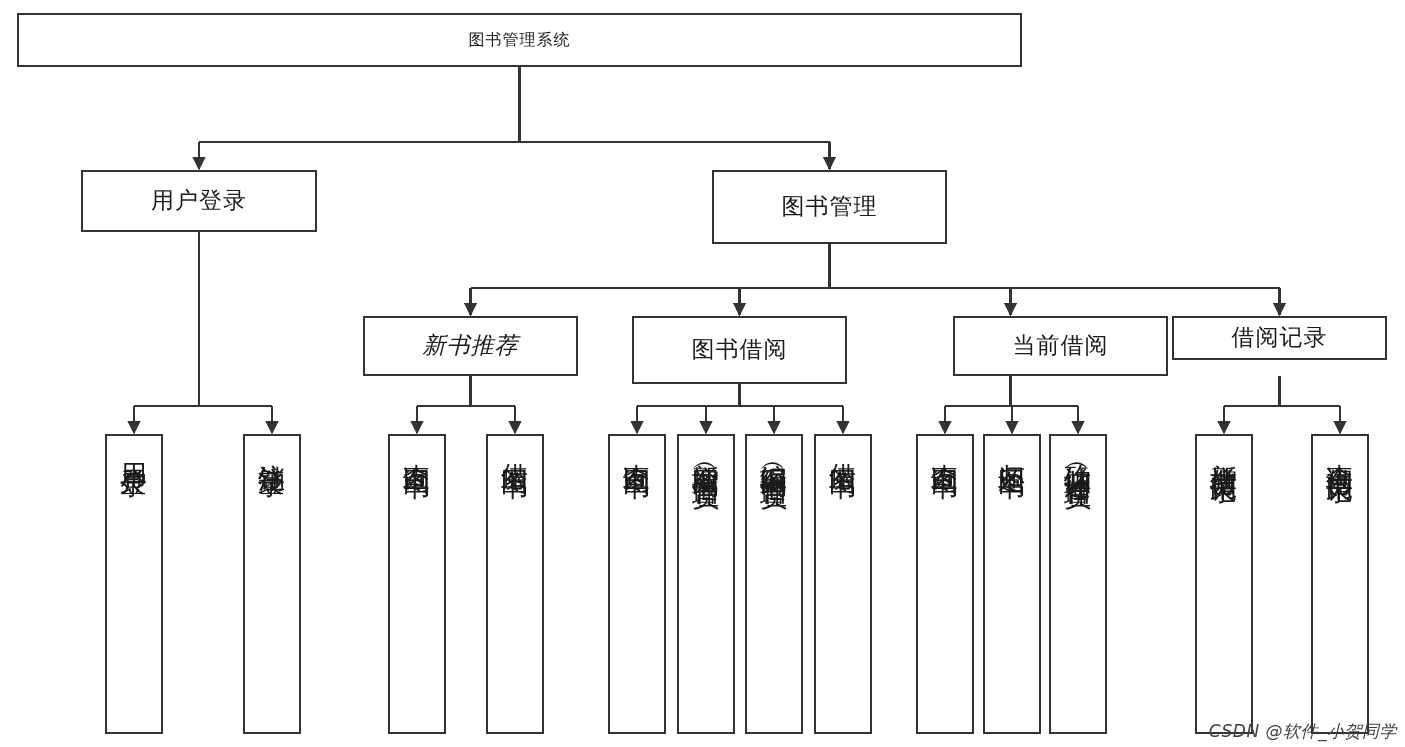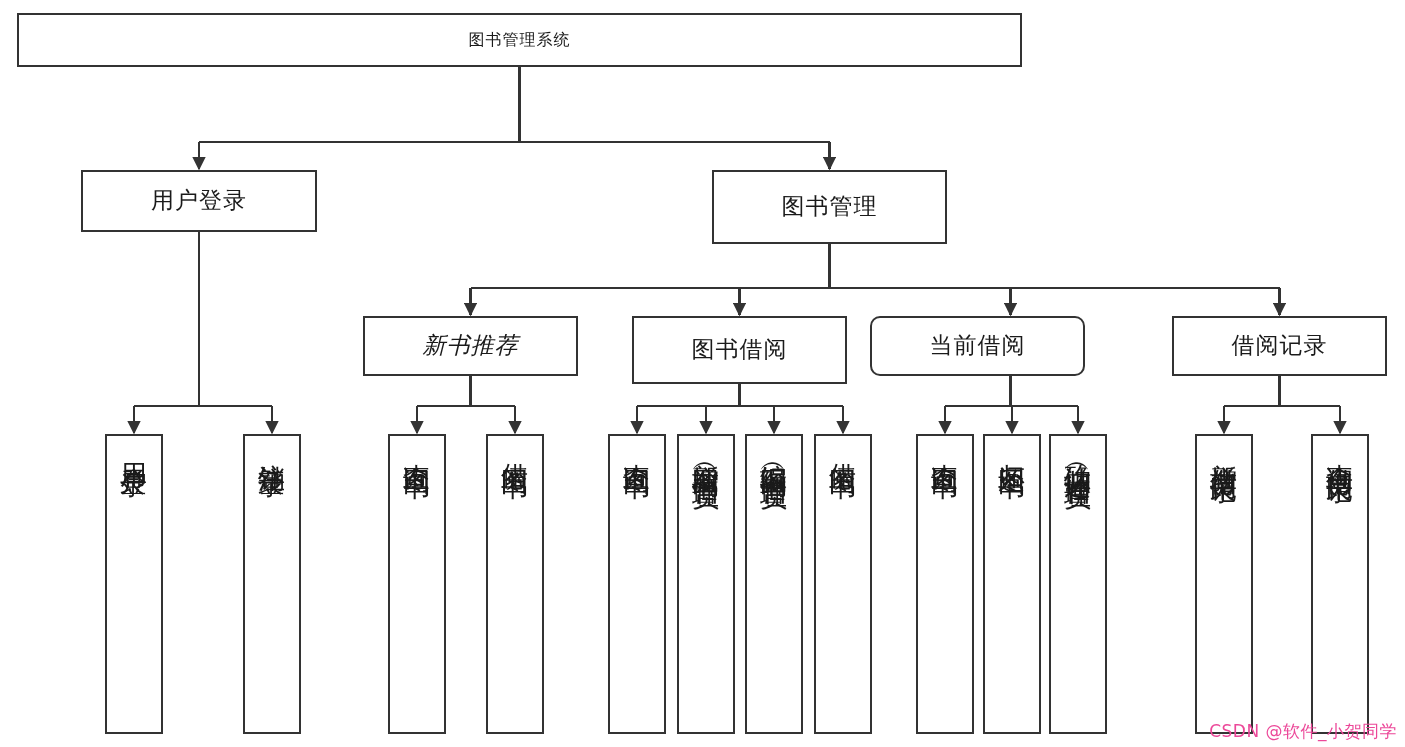--- a/index.html
+++ b/index.html
@@ -51,24 +51,25 @@
     writing-mode:vertical-rl;
     text-orientation:upright;
     font-size:27px;
     letter-spacing:3px;
     line-height:1;
   }
   .watermark{
     position:absolute;
     right:8px;bottom:4px;
     font-size:17px;
-    color:#ec4899;
+    color:#404040;
     letter-spacing:0.5px;
     z-index:3;
     white-space:nowrap;
+    font-style:italic;
   }
 </style>
 </head>
 <body>
 
 <div id="diagram">
   <svg id="wires" viewBox="0 0 1405 747">
       <defs>
         <marker id="arrow" viewBox="0 0 10 10" refX="9" refY="5" markerWidth="5.2" markerHeight="5.2" orient="auto-start-reverse" markerUnits="strokeWidth">
           <path d="M 0 0 L 10 5 L 0 10 z" fill="#333333"></path>
@@ -117,24 +118,24 @@
     </div>
     <div class="node horiz" style="left: 712px; top: 170px; width: 235px; height: 74px;">
       <span class="label">图书管理</span>
     </div>
     <div class="node horiz" style="left: 363px; top: 316px; width: 215px; height: 60px; font-style: italic;">
       <span class="label">新书推荐</span>
     </div>
     <div class="node horiz" style="left: 632px; top: 316px; width: 215px; height: 68px;">
       <span class="label">图书借阅</span>
     </div>
-    <div class="node horiz" style="left: 870px; top: 316px; width: 215px; height: 60px; border-radius: 10px;">
+    <div class="node horiz" style="left: 953px; top: 316px; width: 215px; height: 60px;">
       <span class="label">当前借阅</span>
     </div>
-    <div class="node horiz" style="left: 1172px; top: 316px; width: 215px; height: 60px;">
+    <div class="node horiz" style="left: 1172px; top: 316px; width: 215px; height: 44px;">
       <span class="label">借阅记录</span>
     </div>
     <div class="node vert" style="left: 105px; top: 434px; width: 58px; height: 300px;">
       <span class="label">用户登录</span>
     </div>
     <div class="node vert" style="left: 243px; top: 434px; width: 58px; height: 300px;">
       <span class="label">注销登录</span>
     </div>
     <div class="node vert" style="left: 388px; top: 434px; width: 58px; height: 300px;">
       <span class="label">查询图书</span>

